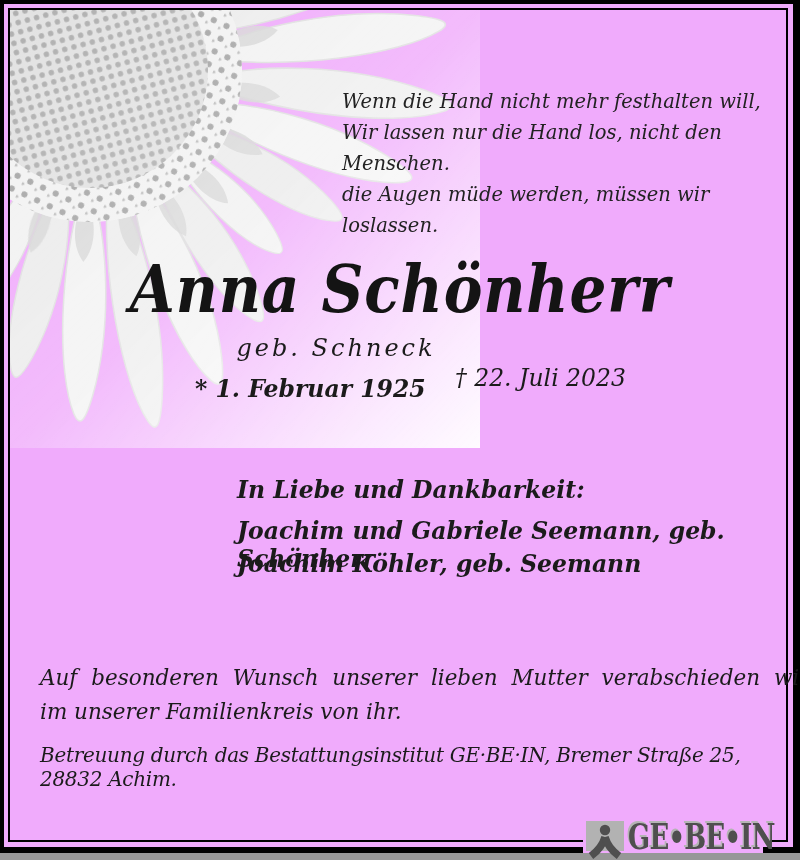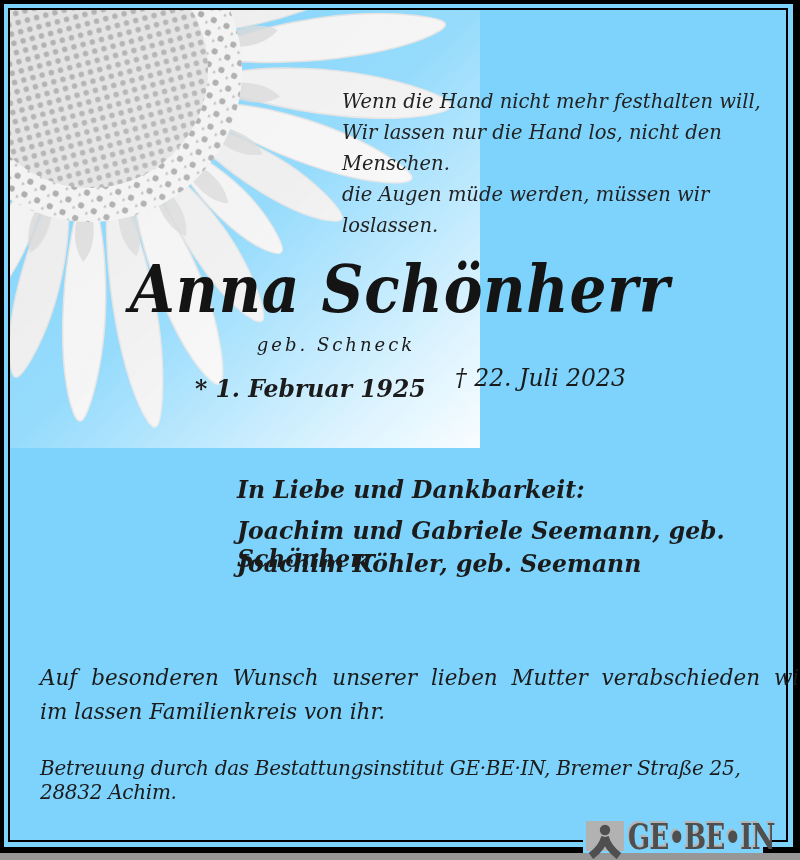--- a/index.html
+++ b/index.html
@@ -1,37 +1,37 @@
 <!DOCTYPE html>
 <html><head>
 <meta charset="utf-8">
 <style>
   html,body{margin:0;padding:0;background:#ffffff;}
   .page{
-    position:relative;width:800px;height:860px;background:#7dd3fc;
+    position:relative;width:800px;height:860px;background:#f0abfc;
     overflow:hidden;font-family:"DejaVu Serif","Liberation Serif",serif;color:#1b1b1b;
   }
   .bar{position:absolute;background:#000;}
   .scan-strip{position:absolute;left:0;top:853px;width:800px;height:7px;background:#979797;}
   .flower{position:absolute;left:10px;top:10px;z-index:1;}
   .txt{position:absolute;z-index:3;font-style:italic;}
   .verse{left:342px;top:86px;font-size:19.5px;line-height:31px;color:#222;}
   .name{
     left:0;top:252px;width:800px;text-align:center;font-size:66px;line-height:1.15;
     font-weight:bold;letter-spacing:1px;transform:scaleX(.88);transform-origin:400px 0;color:#141414;
   }
-  .maiden{left:0;top:334px;width:672px;text-align:center;font-size:18px;letter-spacing:3px;}
+  .maiden{left:0;top:334px;width:672px;text-align:center;font-size:24px;letter-spacing:3px;}
   .birth{left:195px;top:375px;font-size:23.5px;font-weight:bold;}
   .death{left:455px;top:364px;font-size:23.5px;}
   .tribute-heading{left:237px;top:476px;font-size:23.5px;font-weight:bold;}
   .mourner1{left:237px;top:517px;font-size:23.5px;font-weight:bold;}
   .mourner2{left:237px;top:550px;font-size:23.5px;font-weight:bold;}
   .farewell1{left:40px;top:665px;width:730px;font-size:21.5px;word-spacing:7px;white-space:nowrap;}
   .farewell2{left:40px;top:699px;font-size:21.5px;}
-  .care{left:40px;top:743px;font-size:20px;letter-spacing:-0.3px;margin-top:13px;}
+  .care{left:40px;top:743px;font-size:20px;letter-spacing:-0.3px;}
   .logo{position:absolute;left:586px;top:818px;height:40px;z-index:4;display:flex;align-items:flex-start;}
   .logo-icon{width:38px;height:38px;margin-top:3px;}
   .logo-text{
     font-family:"DejaVu Serif","Liberation Serif",serif;font-weight:bold;font-style:normal;
     font-size:36px;line-height:36px;margin-left:4px;color:#4f4f4f;letter-spacing:-1px;
     transform:scaleX(.72);transform-origin:left top;white-space:nowrap;
     text-shadow:-2px -2px 0 #b4b4b4;
   }
 </style>
 </head>
@@ -103,21 +103,21 @@
   <div class="txt name">Anna Schönherr</div>
   <div class="txt maiden">geb. Schneck</div>
   <div class="txt birth">* 1. Februar 1925</div>
   <div class="txt death">† 22. Juli 2023</div>
 
   <div class="txt tribute-heading">In Liebe und Dankbarkeit:</div>
   <div class="txt mourner1">Joachim und Gabriele Seemann, geb. Schönherr</div>
   <div class="txt mourner2">Joachim Köhler, geb. Seemann</div>
 
   <div class="txt farewell1">Auf besonderen Wunsch unserer lieben Mutter verabschieden wir uns</div>
-  <div class="txt farewell2">im lassen Familienkreis von ihr.</div>
+  <div class="txt farewell2">im unserer Familienkreis von ihr.</div>
 
   <div class="txt care">Betreuung durch das Bestattungsinstitut GE·BE·IN, Bremer Straße 25, 28832 Achim.</div>
 
   <div class="bar" style="left:0;top:0;width:800px;height:4px;"></div>
   <div class="bar" style="left:0;top:0;width:4px;height:853px;"></div>
   <div class="bar" style="left:793px;top:0;width:7px;height:853px;"></div>
   <div class="bar" style="left:0;top:847px;width:583px;height:6px;"></div>
   <div class="bar" style="left:763px;top:847px;width:37px;height:6px;"></div>
 
   <div class="bar" style="left:8px;top:8px;width:780px;height:2px;"></div>

